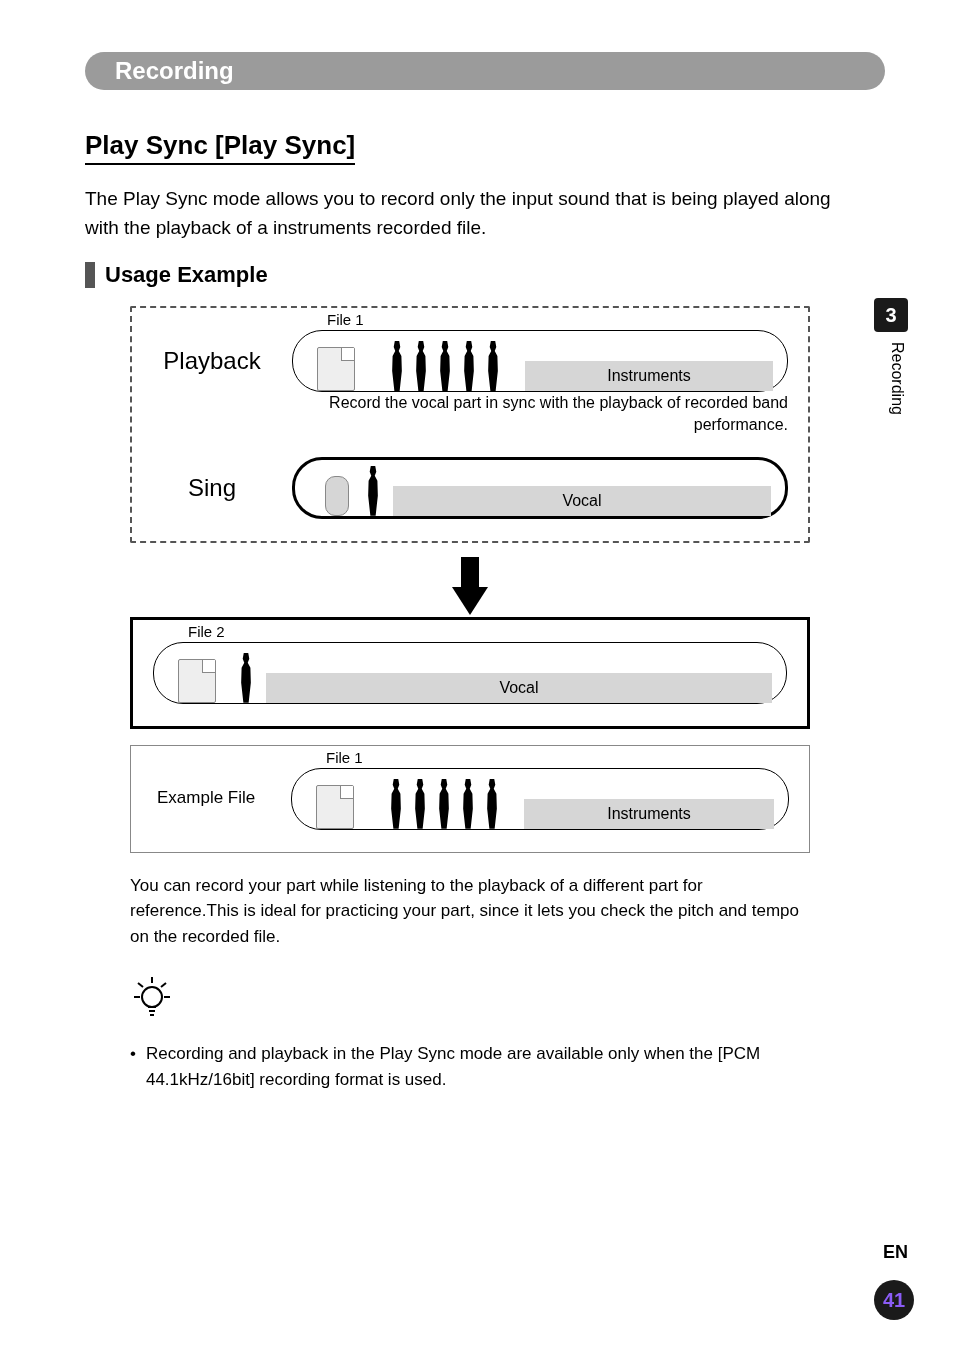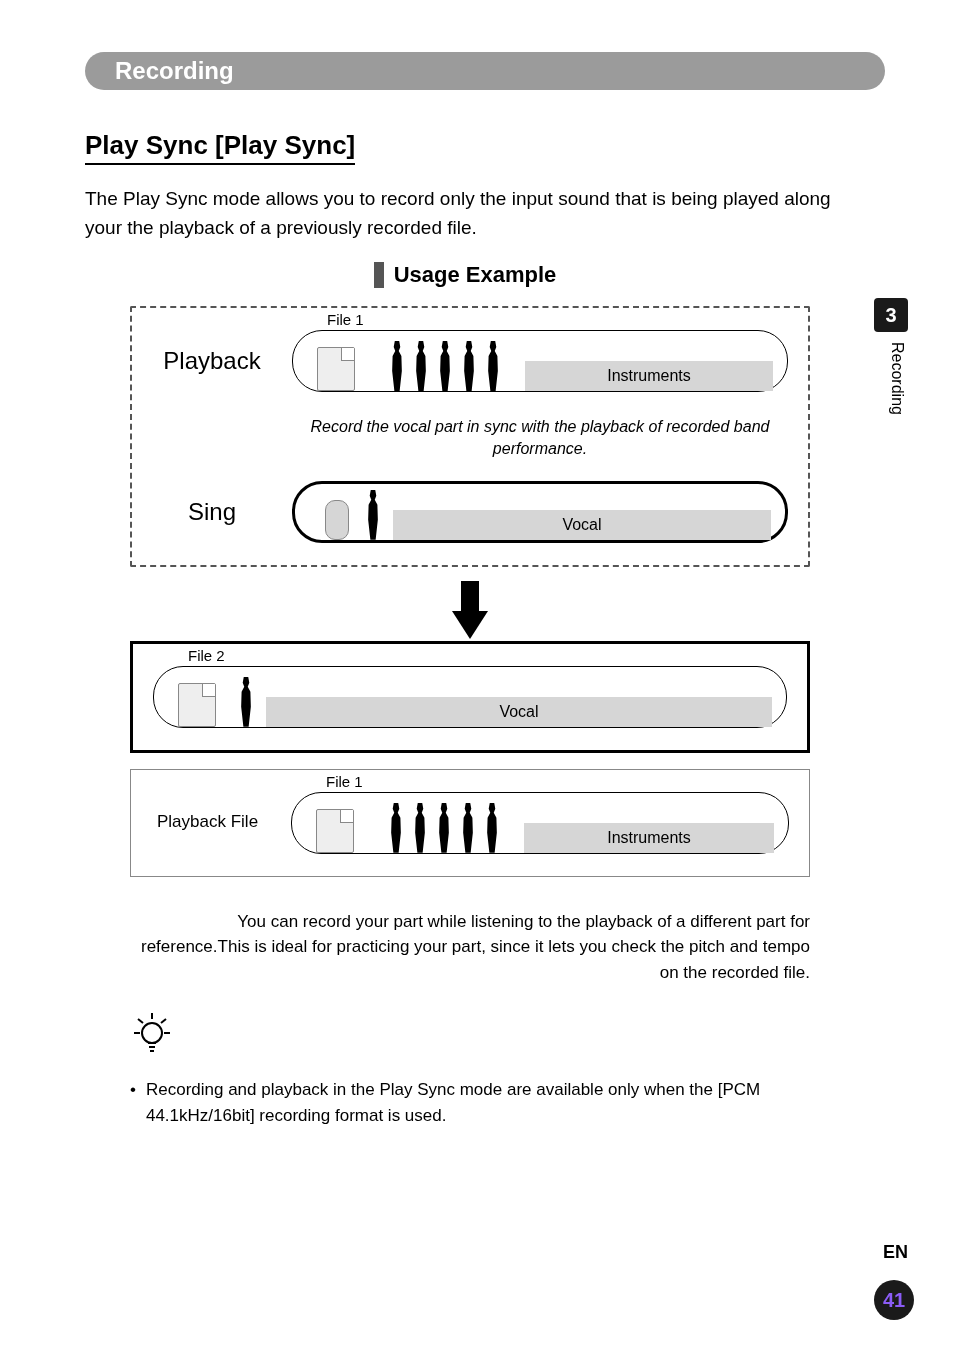--- a/index.html
+++ b/index.html
@@ -38,21 +38,21 @@
     border-bottom: 2px solid #000;
     display: inline-block;
     padding-bottom: 2px;
     margin-bottom: 20px;
   }
   .body-text {
     font-size: 19px;
     line-height: 1.5;
     margin-bottom: 20px;
   }
-  .subhead-row { display: flex; align-items: center; margin-bottom: 18px; justify-content: center; }
+  .subhead-row { display: flex; align-items: center; margin-bottom: 18px; }
   .subhead-bar {
     width: 10px; height: 26px; background: #555; margin-right: 10px;
   }
   .subhead-text { font-size: 22px; font-weight: 700; }
 
   
   .diagram { position: relative; width: 680px; margin-left: 45px; }
   .dashed-box {
     border: 2px dashed #555;
     border-radius: 2px;
@@ -136,24 +136,23 @@
   .tag {
     flex: 1;
     background: #d6d6d6;
     height: 30px;
     line-height: 30px;
     text-align: center;
     font-size: 16px;
   }
   .mid-caption {
     font-size: 16px;
-    text-align: center;
-    margin: 24px 0 20px 140px;
+    text-align: right;
+    margin: 0 0 20px 140px;
     line-height: 1.4;
-    font-style: italic;
   }
   .arrow-down {
     width: 0; height: 0;
     border-left: 18px solid transparent;
     border-right: 18px solid transparent;
     border-top: 28px solid #000;
     margin: 0 auto;
     position: relative;
   }
   .arrow-stem {
@@ -165,26 +164,25 @@
     border: 3.5px solid #000;
     padding: 22px 20px;
     margin-top: 2px;
   }
   .plain-box {
     border: 1px solid #888;
     padding: 22px 20px;
     margin-top: 16px;
   }
   .after-diagram {
-    margin-top: 32px;
+    margin-top: 20px;
     margin-left: 45px;
     width: 680px;
     font-size: 17px;
     line-height: 1.5;
-    text-align: right;
   }
   .hint-icon { margin: 24px 0 16px 45px; }
   .bullet-row {
     display: flex;
     margin-left: 45px;
     width: 680px;
     font-size: 17px;
     line-height: 1.5;
   }
   .bullet { margin-right: 10px; }
@@ -234,21 +232,21 @@
 </style>
 </head>
 <body>
 
 <div class="chapter-pill">Recording</div>
 
 <div class="content">
 
   <div class="section-title">Play Sync [Play Sync]</div>
 
-  <p class="body-text">The Play Sync mode allows you to record only the input sound that is being played along your the playback of a previously recorded file.</p>
+  <p class="body-text">The Play Sync mode allows you to record only the input sound that is being played along with the playback of a instruments recorded file.</p>
 
   <div class="subhead-row">
     <div class="subhead-bar"></div>
     <div class="subhead-text">Usage Example</div>
   </div>
 
   <div class="diagram">
 
     <div class="dashed-box">
       <div class="diagram-row">
@@ -292,21 +290,21 @@
           <div class="silhouette single">
             <div class="person"></div>
           </div>
           <div class="tag">Vocal</div>
         </div>
       </div>
     </div>
 
     <div class="plain-box">
       <div class="diagram-row">
-        <div class="row-label small">Playback File</div>
+        <div class="row-label small">Example File</div>
         <div class="capsule">
           <span class="file-label">File 1</span>
           <div class="file-icon"></div>
           <div class="silhouette">
             <div class="person"></div>
               <div class="person"></div>
               <div class="person"></div>
               <div class="person"></div>
               <div class="person"></div>
           </div>

